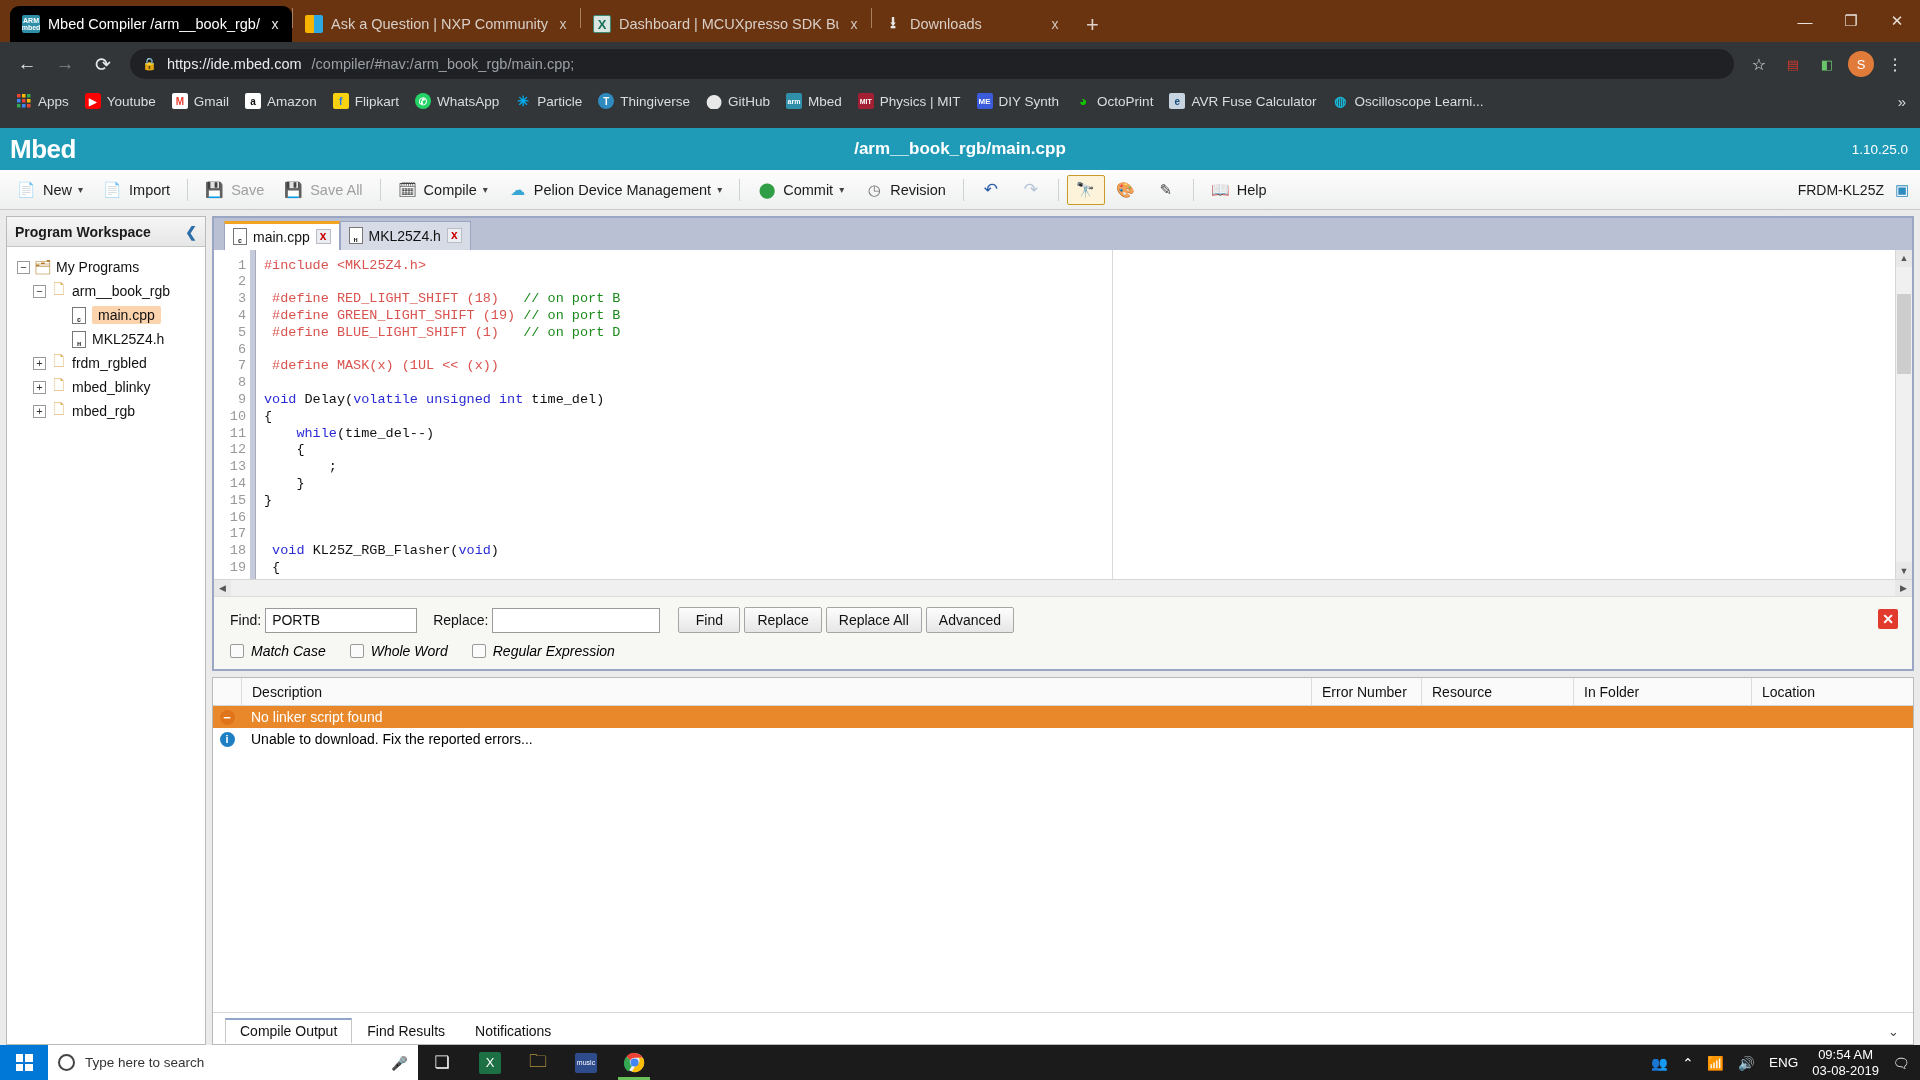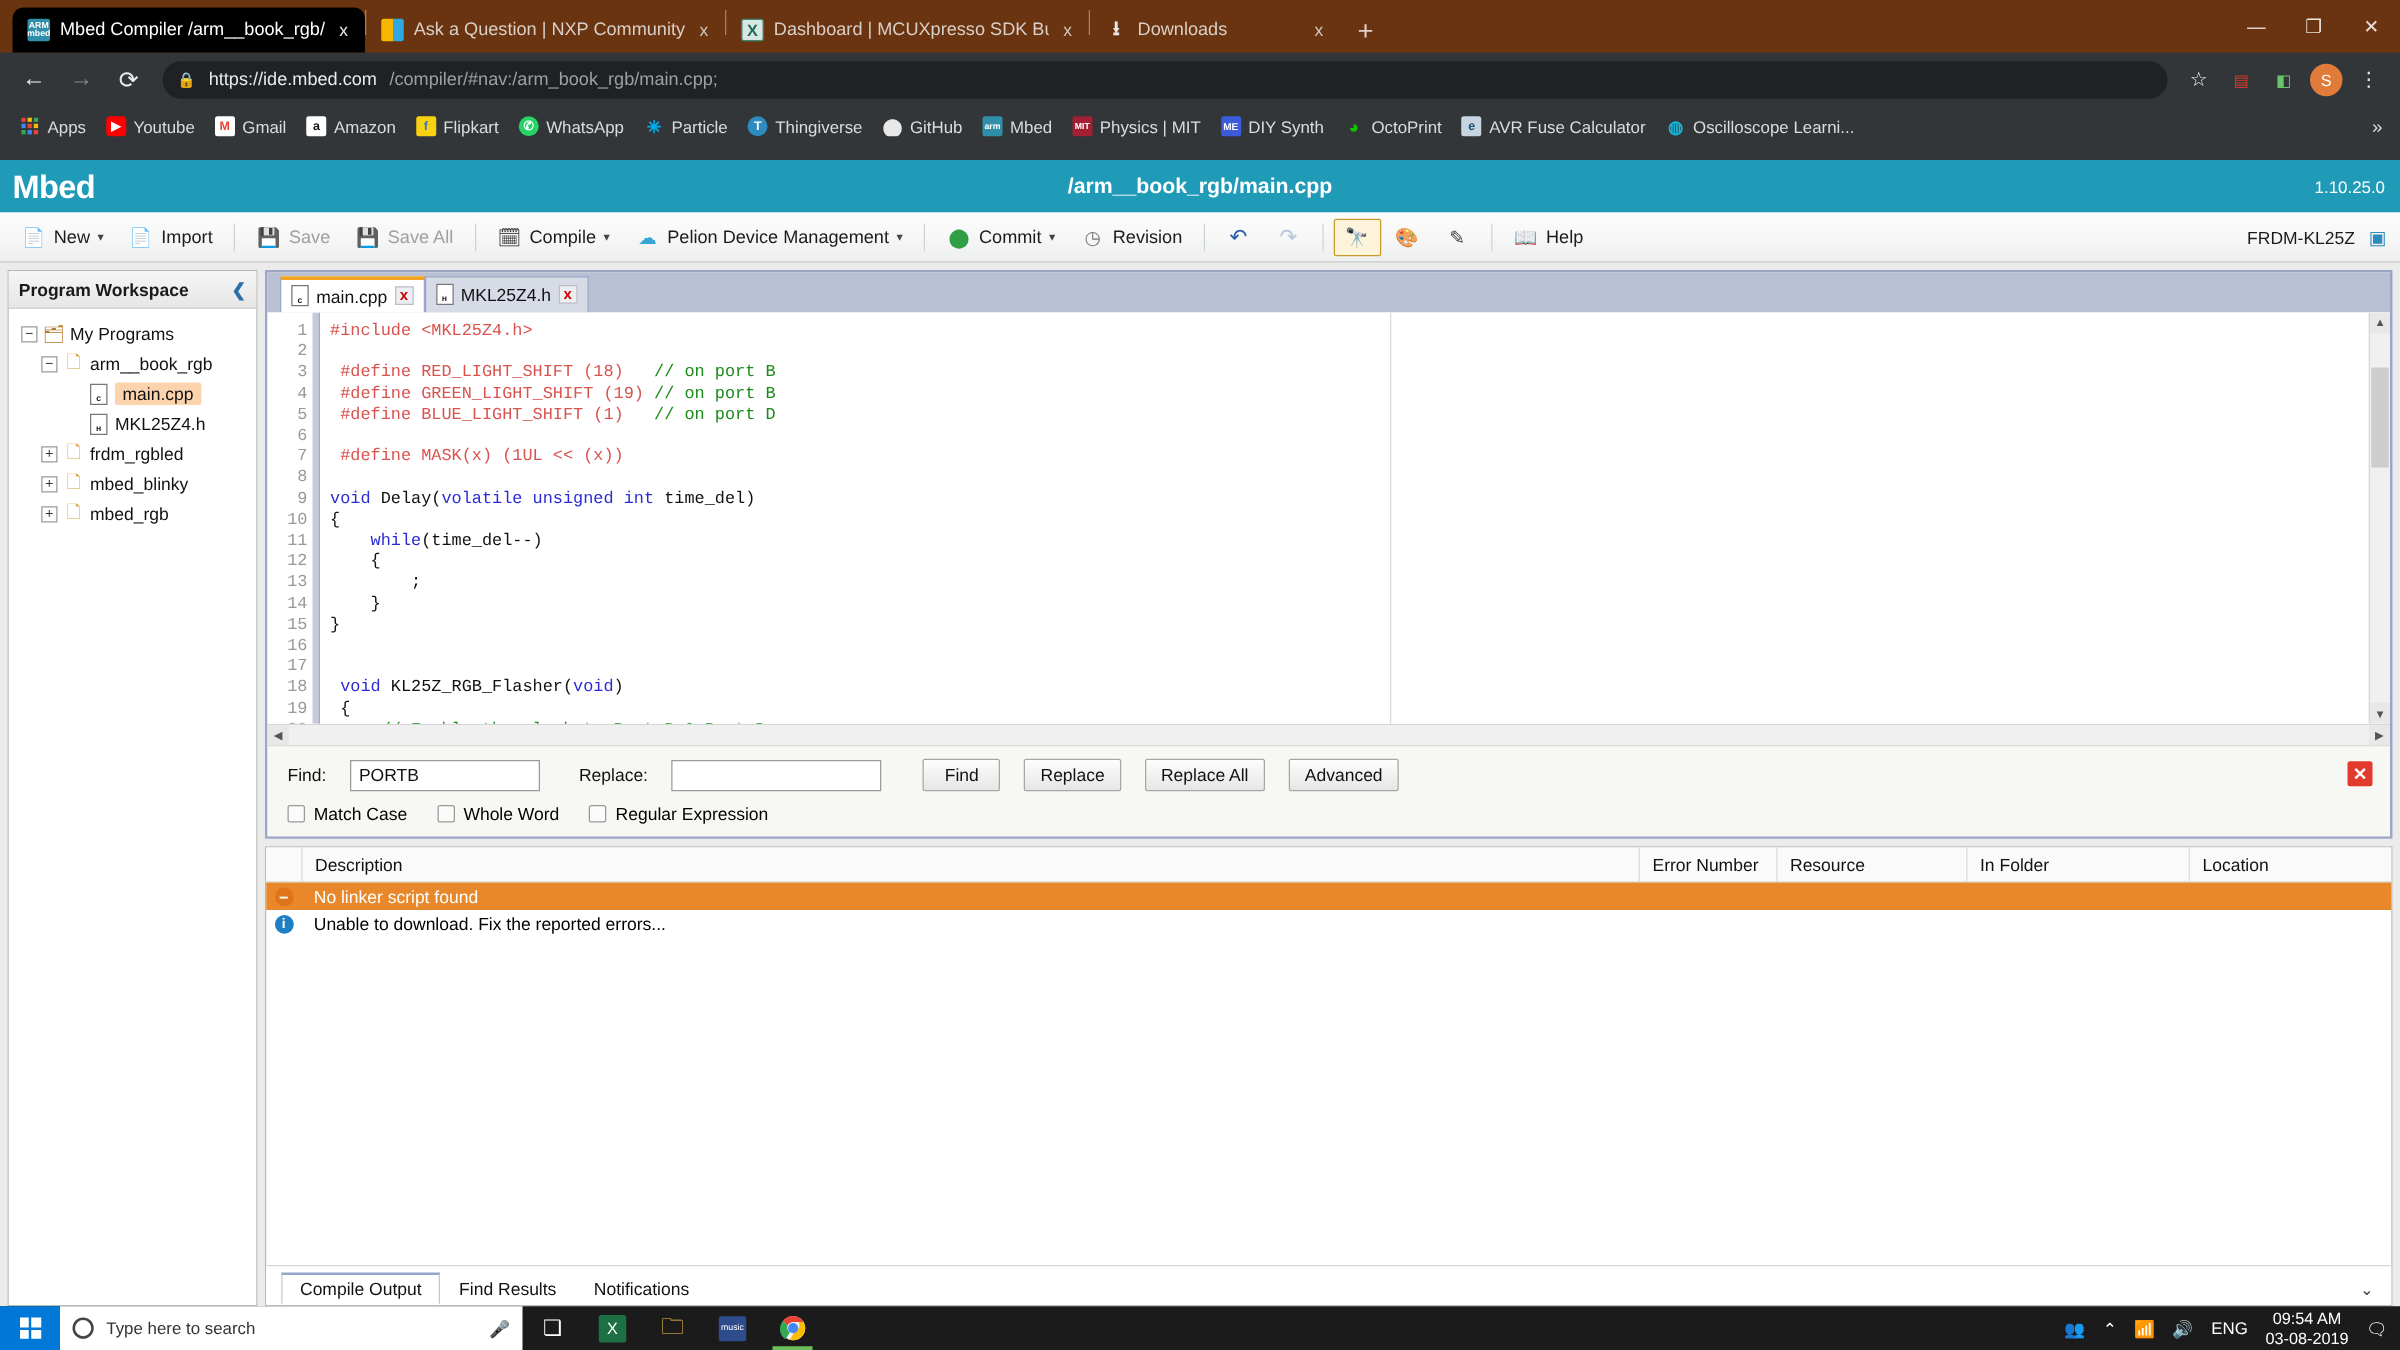--- a/index.html
+++ b/index.html
@@ -158,26 +158,26 @@
   .margin-line { position: absolute; left: 898px; top: 0; bottom: 0; width: 1px; background: #d9d9d9; }
   .vscroll { width: 17px; flex: 0 0 17px; background: #f0f0f0; border-left: 1px solid #d6d6d6;
              display: flex; flex-direction: column; justify-content: space-between; align-items: center; }
   .sb-arrow { width: 17px; height: 17px; display: flex; align-items: center; justify-content: center;
               font-size: 9px; color: #555; background: #e8e8e8; }
   .sb-thumb { position: absolute; right: 1px; top: 44px; width: 14px; height: 80px; background: #cdcdcd; }
   .hscroll { height: 17px; background: #f0f0f0; border-top: 1px solid #d6d6d6;
              display: flex; justify-content: space-between; align-items: center; }
 
   .find-bar { background: #f7f7f4; border-top: 1px solid #dcdcd8; padding: 10px 0 10px 16px; position: relative; }
-  .find-row { display: flex; align-items: center; gap: 19px; font-size: 14px; color: #111; }
+  .find-row { display: flex; align-items: center; gap: 4px; font-size: 14px; color: #111; }
   .fin { height: 25px; border: 1px solid #9a9a9a; background: #fff; padding: 0 6px; font-size: 14px;
          font-family: "Liberation Sans", sans-serif; color: #111; }
   .fbtn { height: 26px; min-width: 62px; padding: 0 12px; background: linear-gradient(#fdfdfd,#e6e6e6);
           border: 1px solid #a6a6a6; border-radius: 2px; font-size: 14px; color: #111; }
-  .find-row2 { display: flex; align-items: center; gap: 24px; margin-top: 10px; font-size: 14px; }
+  .find-row2 { display: flex; align-items: center; gap: 24px; margin-top: 10px; font-size: 14px; font-style: italic; }
   .cbx { display: flex; align-items: center; gap: 7px; }
   .box { width: 14px; height: 14px; border: 1px solid #9a9a9a; background: #fbfbfb; border-radius: 2px; }
   .close-x { position: absolute; right: 14px; top: 12px; width: 20px; height: 20px; background: #e23b2e;
              color: #fff; font-size: 14px; font-weight: bold; display: flex; align-items: center;
              justify-content: center; border-radius: 2px; }
 
   
   .out-box { border: 1px solid #b8bcb9; background: #fff; flex: 1 1 auto; display: flex; flex-direction: column; }
   .out-head { height: 30px; background: linear-gradient(#f4f4f4,#e4e4e4); border-bottom: 1px solid #c6cac7;
               display: flex; align-items: center; padding: 0 6px 0 10px; font-weight: bold;

